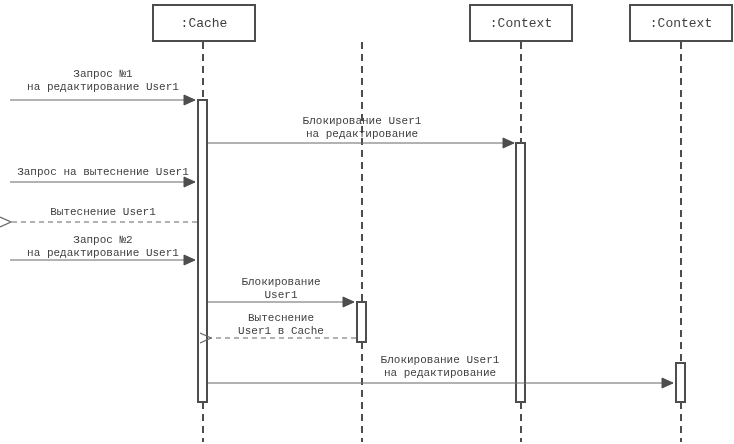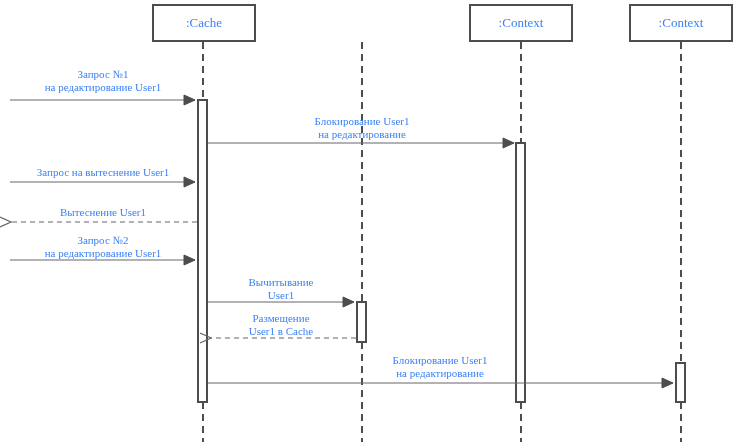--- a/index.html
+++ b/index.html
@@ -3,22 +3,22 @@
 <meta charset="utf-8">
 <style>
   * { margin: 0; padding: 0; box-sizing: border-box; }
   html, body { background: #ffffff; }
   .stage {
     position: relative;
     width: 734px;
     height: 444px;
     background: #ffffff;
     overflow: hidden;
-    font-family: Liberation Serif, serif;
-    color: #3b82f6;
+    font-family: Liberation Mono, monospace;
+    color: #404040;
   }
   .lifeline {
     position: absolute;
     width: 2px;
     top: 42px;
     height: 400px;
     background: repeating-linear-gradient(to bottom, #4d4d4d 0 7px, transparent 7px 12px);
   }
   .actor-box {
     position: absolute;
@@ -101,20 +101,20 @@
   </svg>
 
   <div class="msg-label" style="left:-7px;  top:68px">Запрос №1
 на редактирование User1</div>
   <div class="msg-label" style="left:252px; top:115px">Блокирование User1
 на редактирование</div>
   <div class="msg-label" style="left:-7px;  top:166px">Запрос на вытеснение User1</div>
   <div class="msg-label" style="left:-7px;  top:206px">Вытеснение User1</div>
   <div class="msg-label" style="left:-7px;  top:234px">Запрос №2
 на редактирование User1</div>
-  <div class="msg-label" style="left:171px; top:276px">Вычитывание
+  <div class="msg-label" style="left:171px; top:276px">Блокирование
 User1</div>
-  <div class="msg-label" style="left:171px; top:312px">Размещение
+  <div class="msg-label" style="left:171px; top:312px">Вытеснение
 User1 в Cache</div>
   <div class="msg-label" style="left:330px; top:354px">Блокирование User1
 на редактирование</div>
 
 </div>
 
 </body></html>

